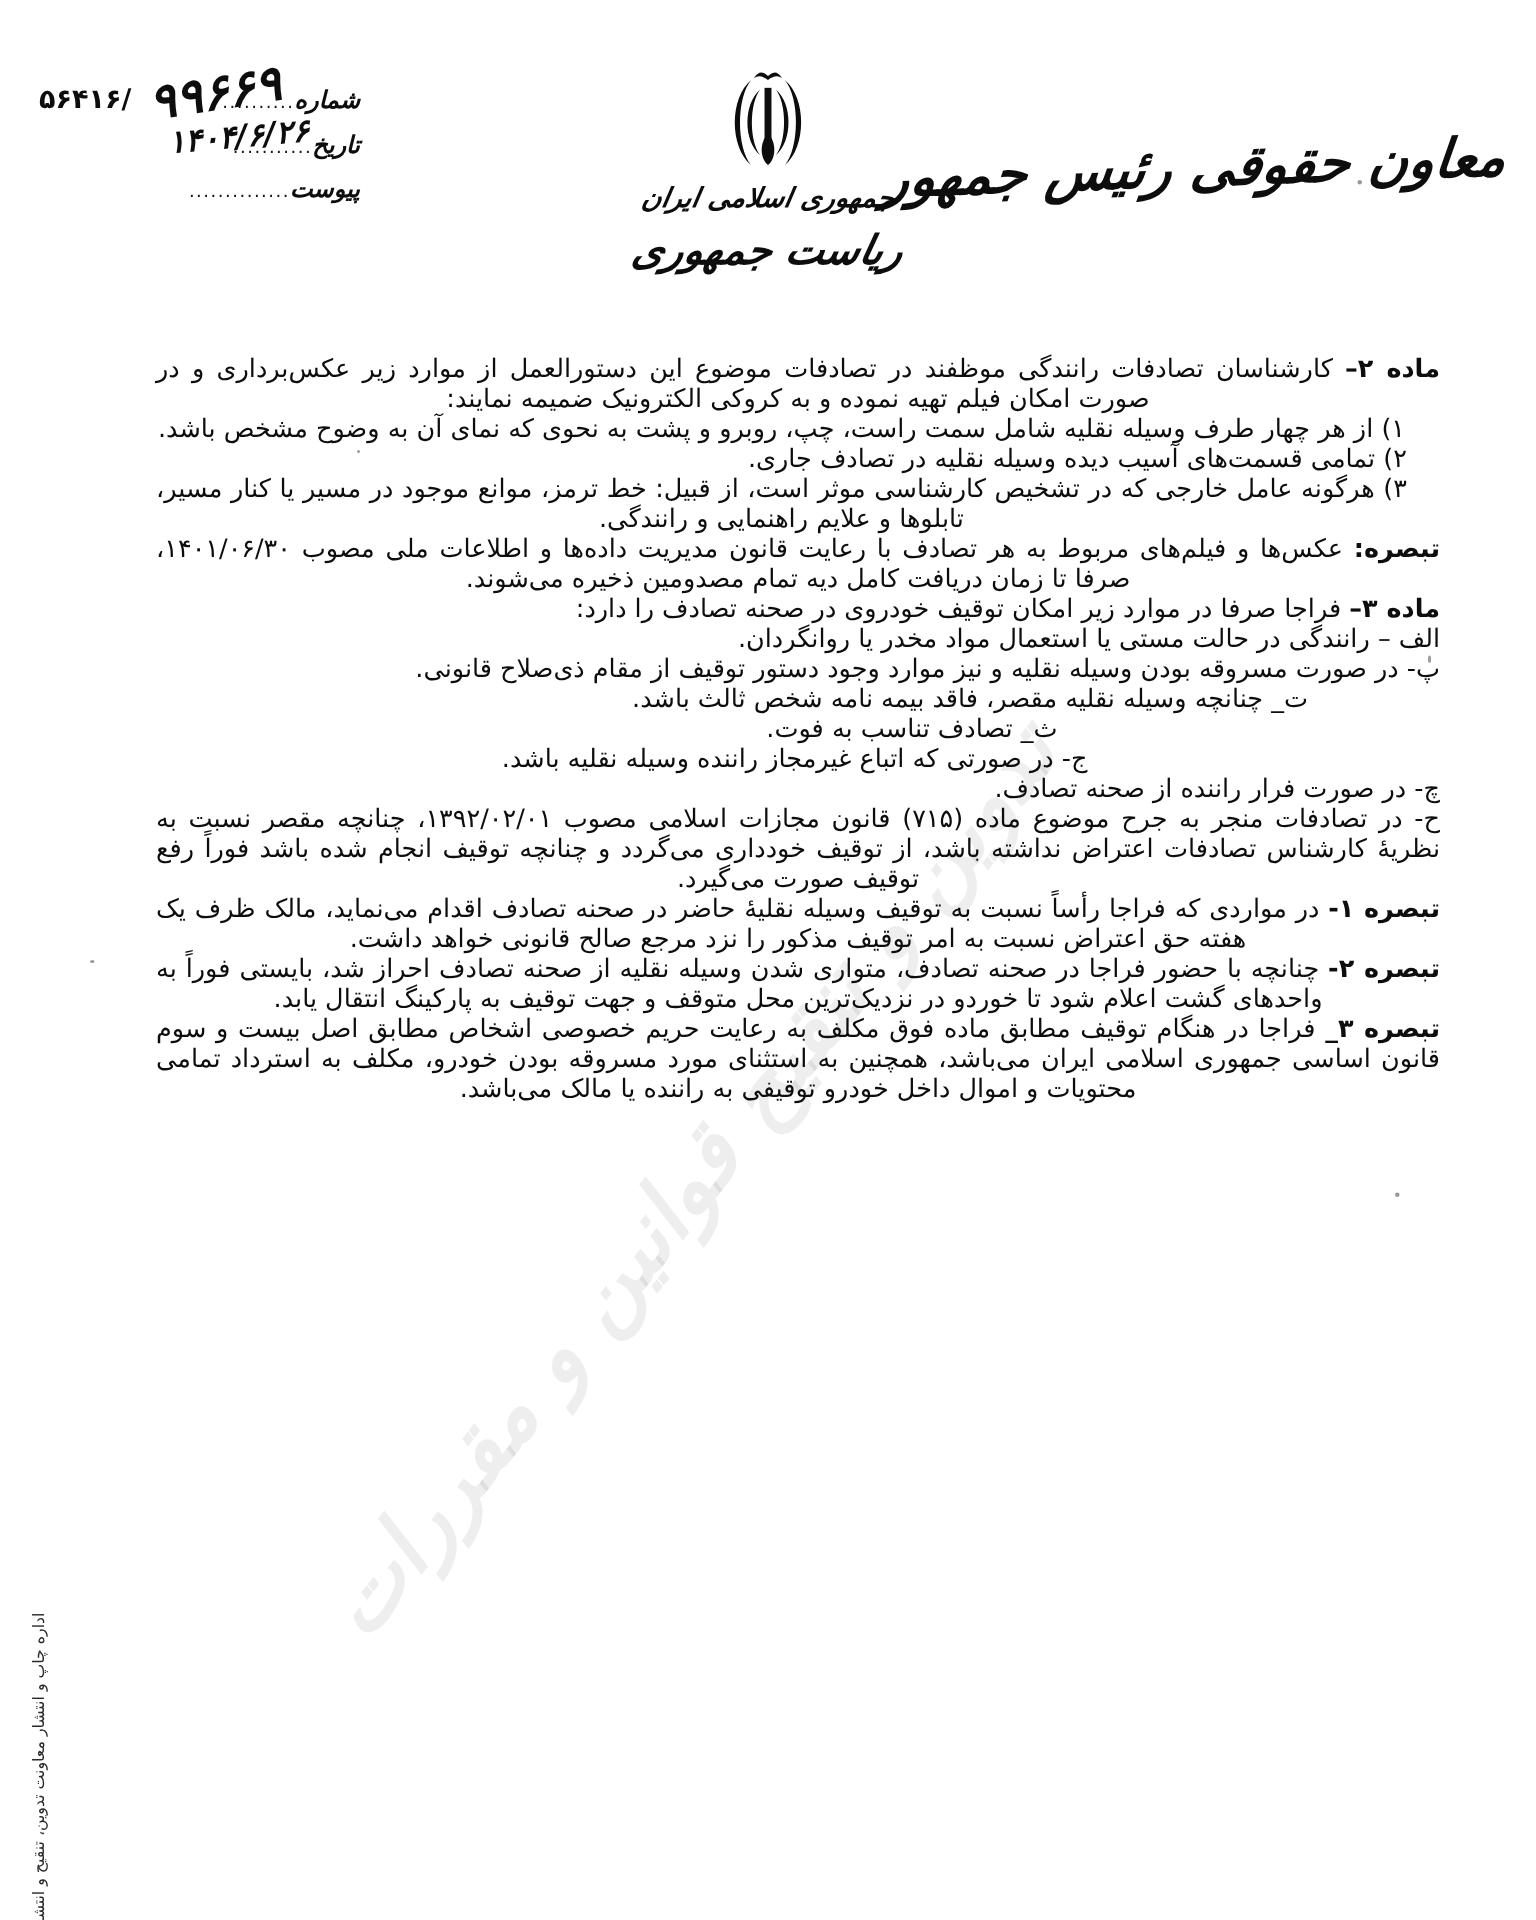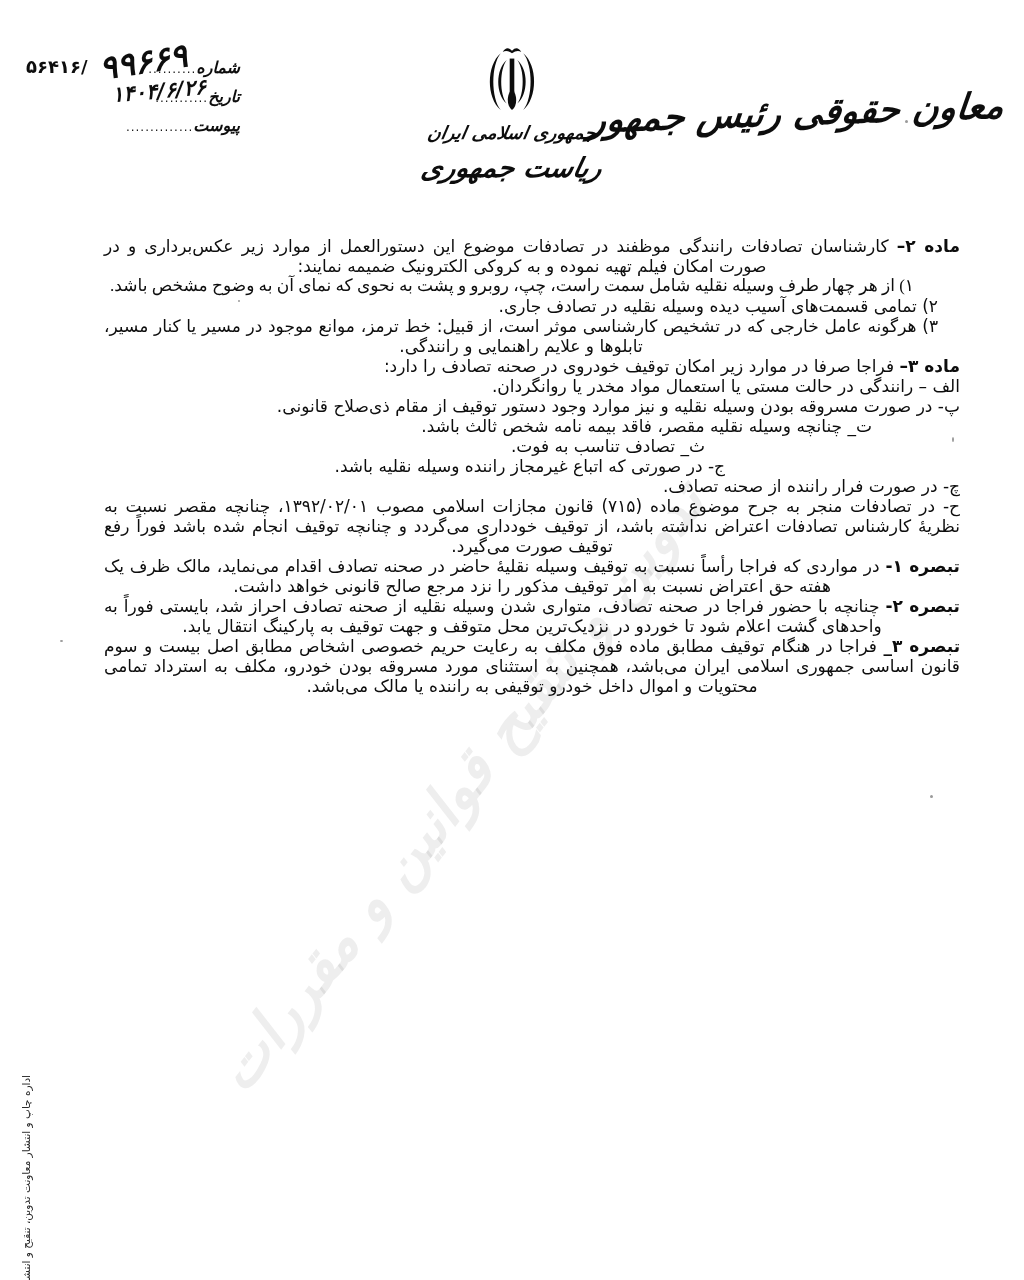--- a/index.html
+++ b/index.html
@@ -119,26 +119,27 @@
     <div class="ref-row">
       <span class="ref-label">پیوست</span>
       <span class="ref-dots">..............</span>
     </div>
   </div>
 
   <div class="body-text">
 
     <p class="para"><span class="lead">ماده ۲–</span> <span>کارشناسان تصادفات رانندگی موظفند در تصادفات موضوع این دستورالعمل از موارد زیر عکس‌برداری و در صورت امکان فیلم تهیه نموده و به کروکی الکترونیک ضمیمه نمایند:</span></p>
 
-    <p class="para" style="margin-right:40px;font-family:Liberation Serif, serif;"><span>۱)</span> <span>از هر چهار طرف وسیله نقلیه شامل سمت راست، چپ، روبرو و پشت به نحوی که نمای آن به وضوح مشخص باشد.</span></p>
+    <p class="para" style="margin-right:22px;"><span>۱)</span> <span>از هر چهار طرف وسیله نقلیه شامل سمت راست، چپ، روبرو و پشت به نحوی که نمای آن به وضوح مشخص باشد.</span></p>
 
     <p class="line" style="margin-right:22px;"><span>۲)</span> <span>تمامی قسمت‌های آسیب دیده وسیله نقلیه در تصادف جاری.</span></p>
 
     <p class="para" style="margin-right:22px;"><span>۳)</span> <span>هرگونه عامل خارجی که در تشخیص کارشناسی موثر است، از قبیل: خط ترمز، موانع موجود در مسیر یا کنار مسیر، تابلوها و علایم راهنمایی و رانندگی.</span></p>
 
+    <p class="para"><span class="lead">تبصره:</span> <span>عکس‌ها و فیلم‌های مربوط به هر تصادف با رعایت قانون مدیریت داده‌ها و اطلاعات ملی مصوب ۱۴۰۱/۰۶/۳۰، صرفا تا زمان دریافت کامل دیه تمام مصدومین ذخیره می‌شوند.</span></p>
 
     <p class="line"><span class="lead">ماده ۳–</span> <span>فراجا صرفا در موارد زیر امکان توقیف خودروی در صحنه تصادف را دارد:</span></p>
 
     <p class="line" style=""><span>الف –</span> <span>رانندگی در حالت مستی یا استعمال مواد مخدر یا روانگردان.</span></p>
 
 
     <p class="line" style="margin-right:0;"><span>پ-</span> <span>در صورت مسروقه بودن وسیله نقلیه و نیز موارد وجود دستور توقیف از مقام ذی‌صلاح قانونی.</span></p>
 
     <p class="line" style="margin-right:88px;"><span>ت_</span> <span>چنانچه وسیله نقلیه مقصر، فاقد بیمه نامه شخص ثالث باشد.</span></p>
 

